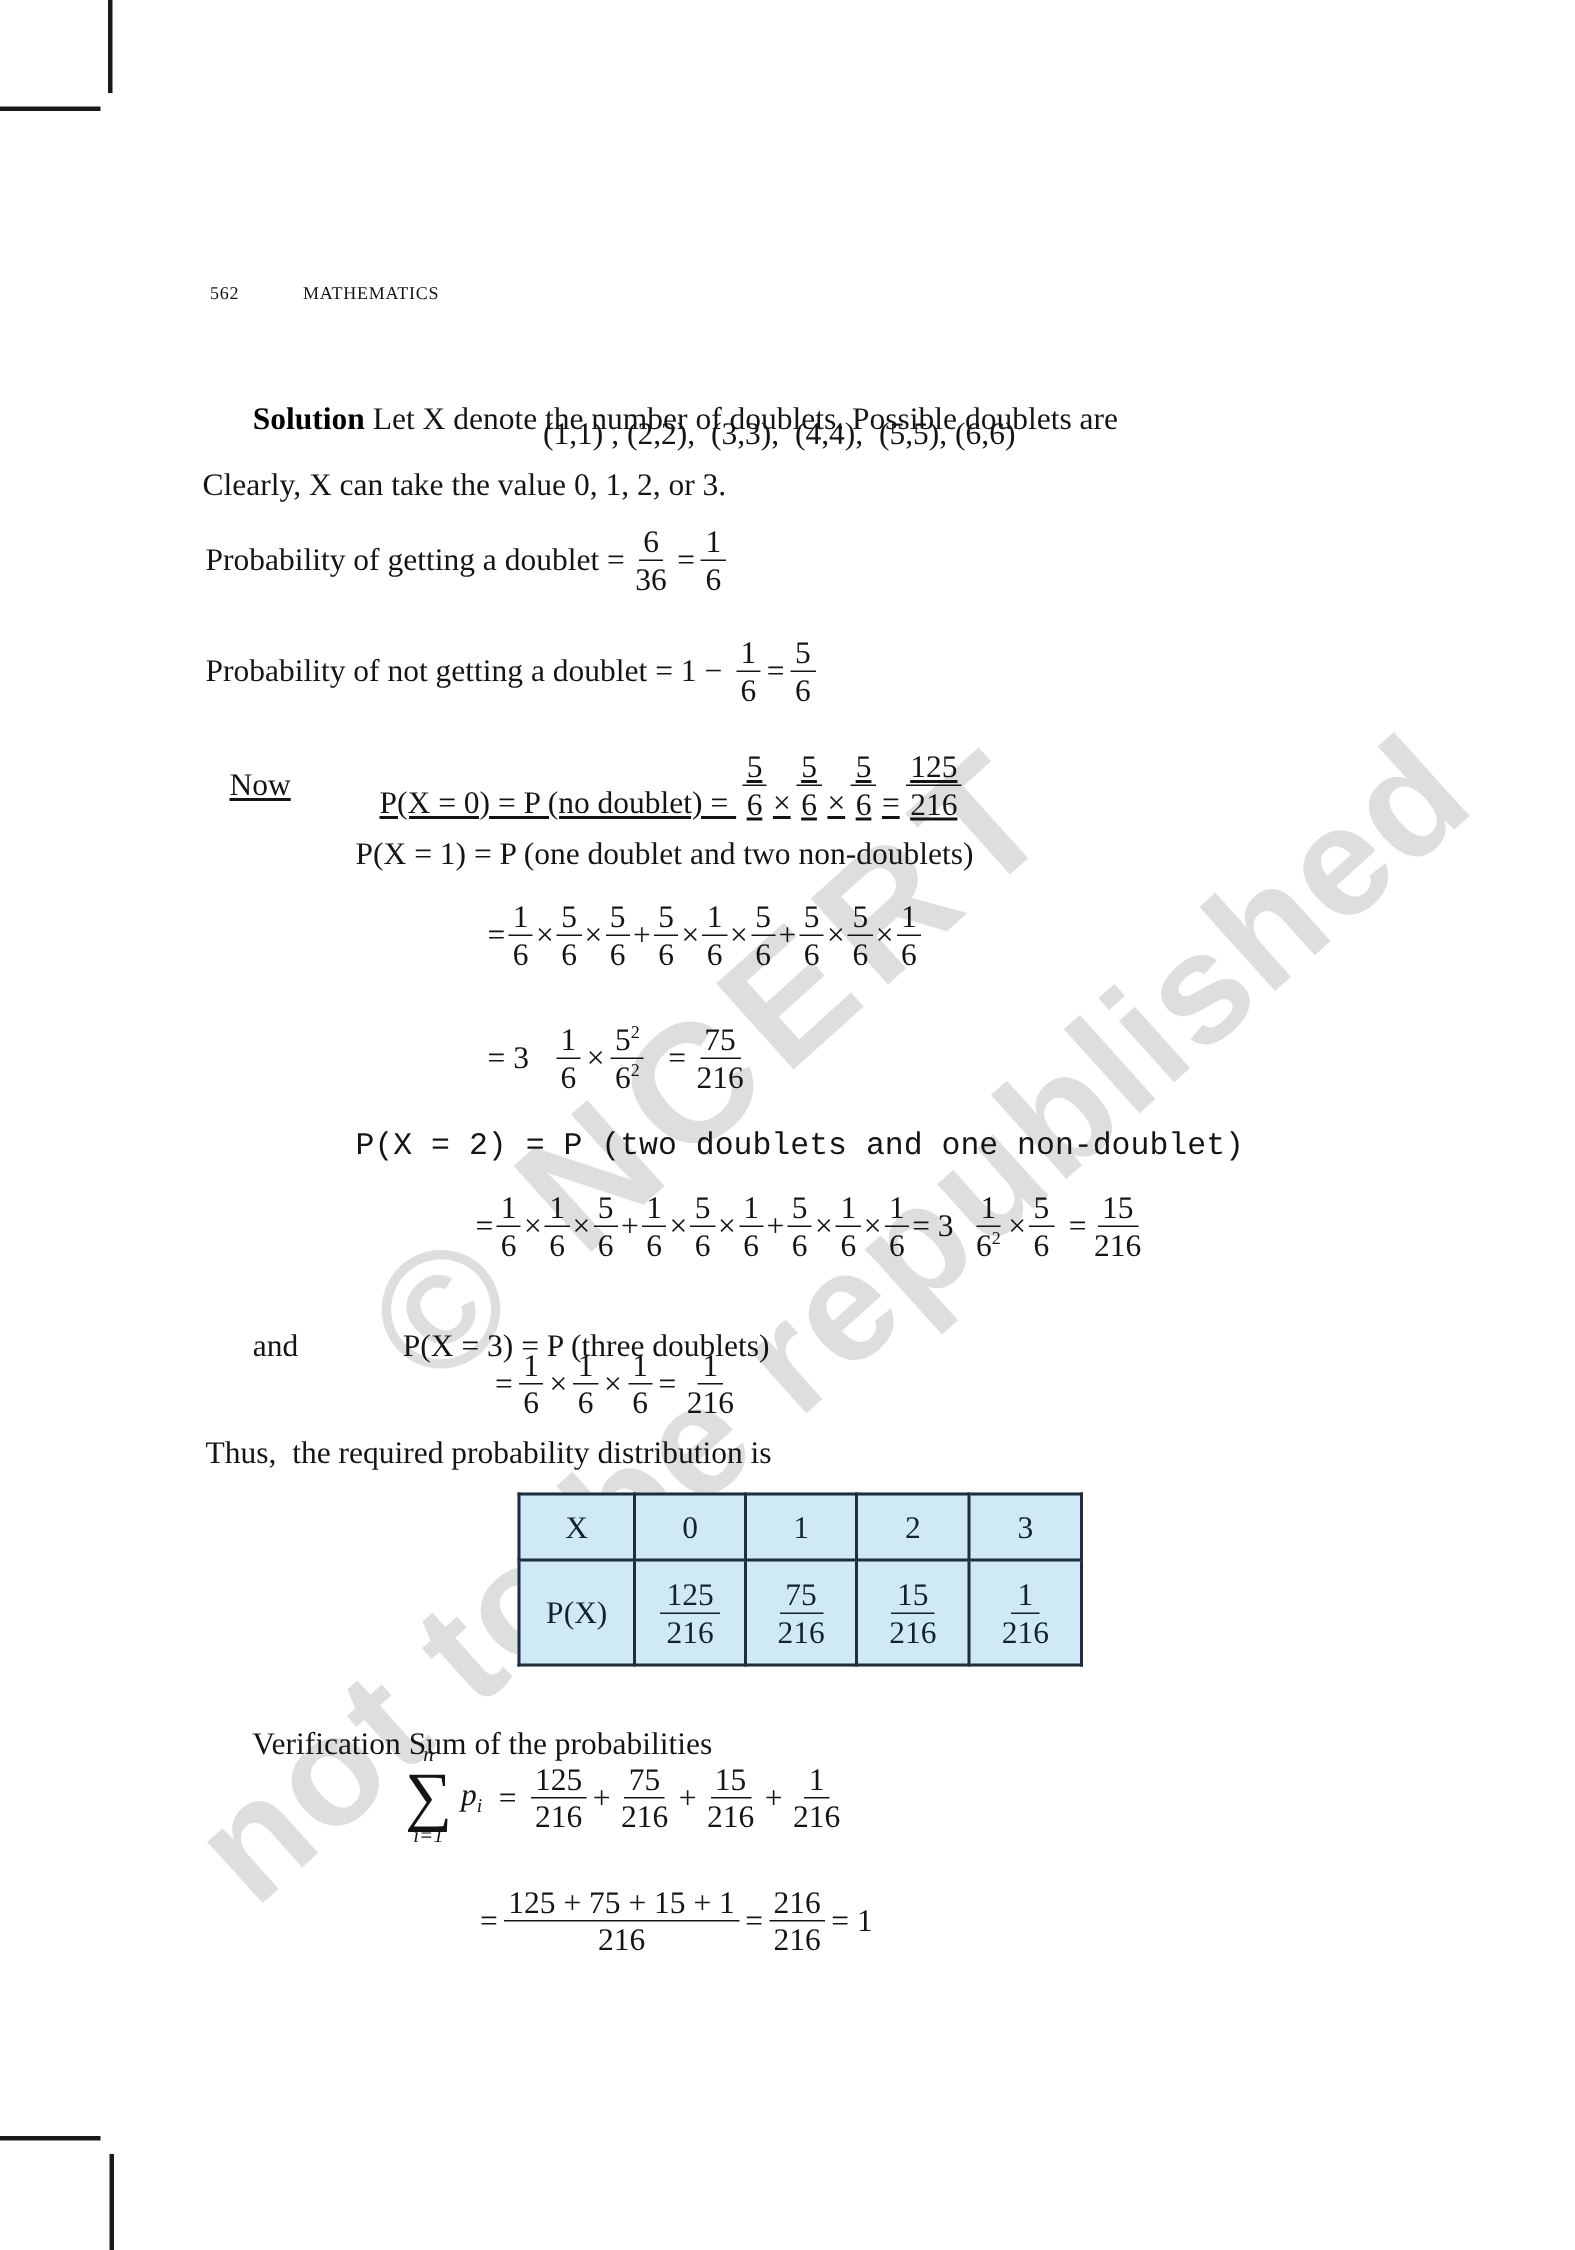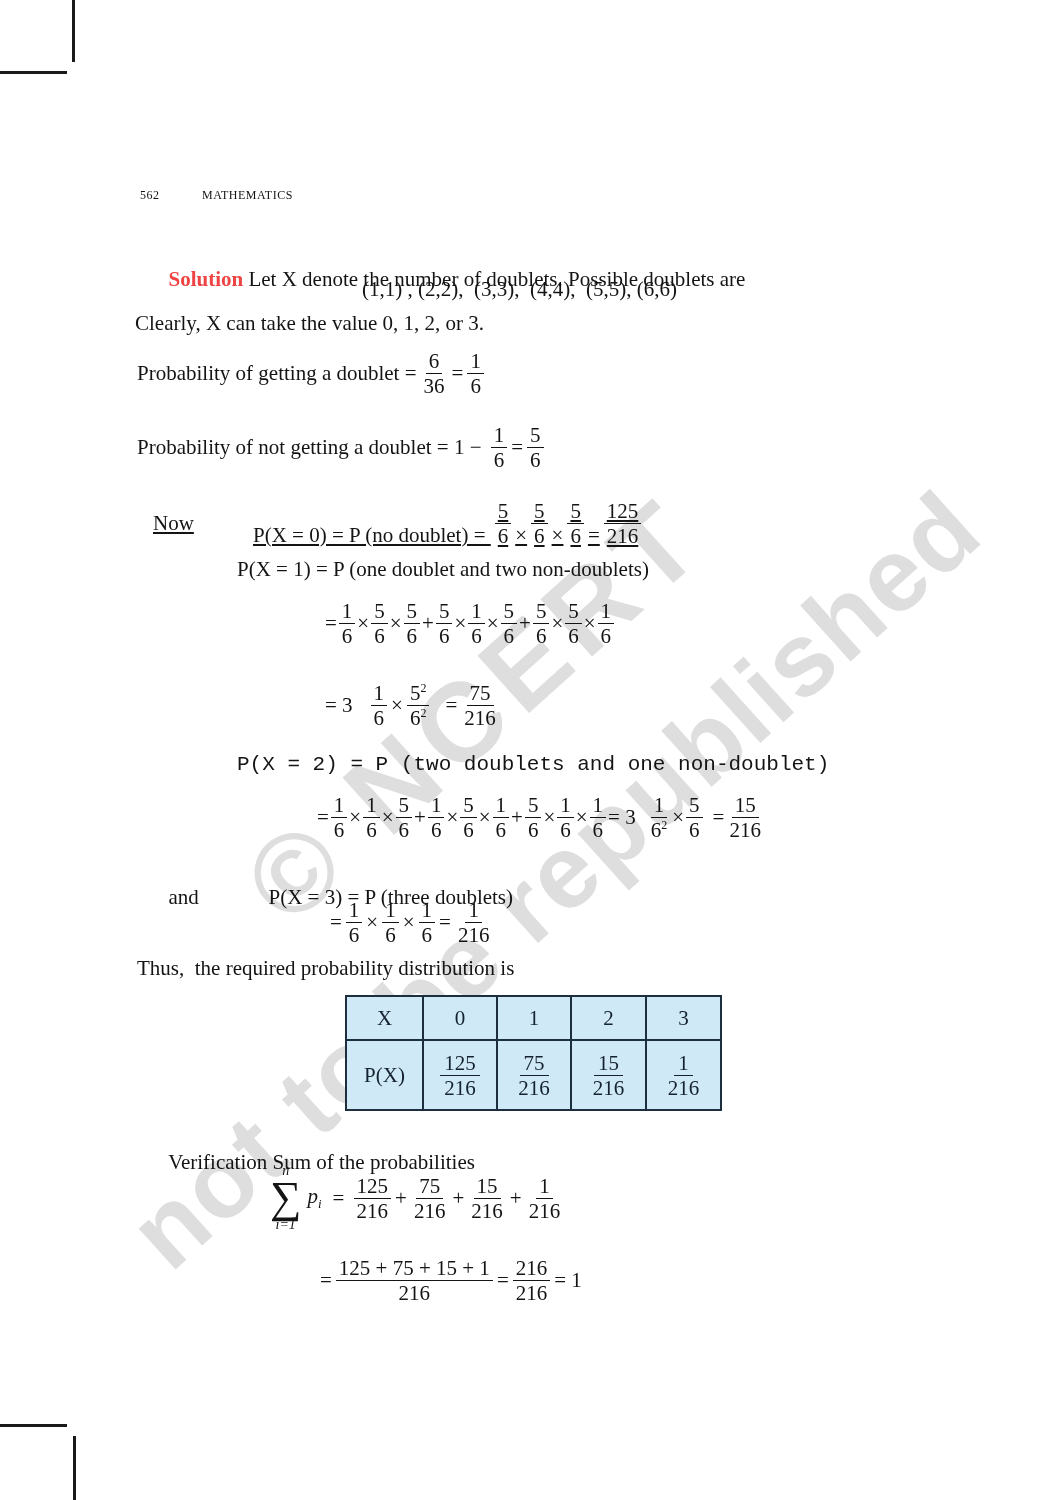--- a/index.html
+++ b/index.html
@@ -26,21 +26,21 @@
   
   .mark{position:absolute;background:#1a1a1a;z-index:3;}
   #mk-tl-v{left:72px;top:0;width:3px;height:62px;}
   #mk-tl-h{left:0;top:71px;width:67px;height:3px;}
   #mk-bl-h{left:0;top:1424px;width:67px;height:3px;}
   #mk-bl-v{left:73px;top:1436px;width:3px;height:64px;}
   
   .textline{position:absolute;font-size:21px;line-height:26px;white-space:pre;}
   .eq{position:absolute;display:flex;align-items:center;height:56px;font-size:21px;}
   .b{font-weight:normal;}
-  .blue{color:#ef4444;font-weight:bold;}
+  .blue{color:#000000;font-weight:bold;}
   .lbl-col{display:inline-block;width:100px;}
   
   .hdr{position:absolute;top:188px;left:140px;font-size:12px;letter-spacing:0.5px;}
   .hdr .pgnum{display:inline-block;width:62px;}
   .ftr{position:absolute;top:1420px;left:0;width:100%;text-align:center;
        font-size:17px;font-family:"Liberation Sans","DejaVu Sans",sans-serif;}
   
   .mt{white-space:pre;}
   .frac{display:inline-flex;flex-direction:column;align-items:center;margin:0 4px;}
   .frac .fn{display:block;padding:0 3px;line-height:24px;border-bottom:1.6px solid currentColor;text-align:center;}

